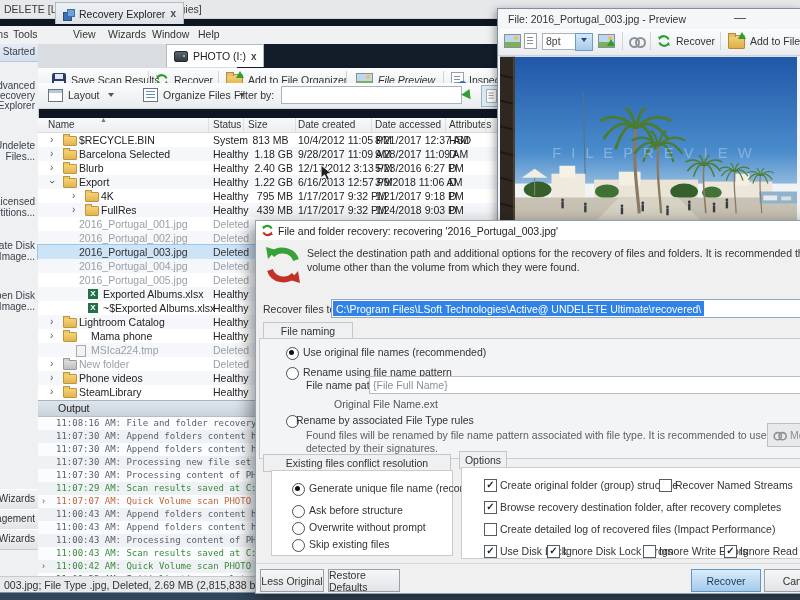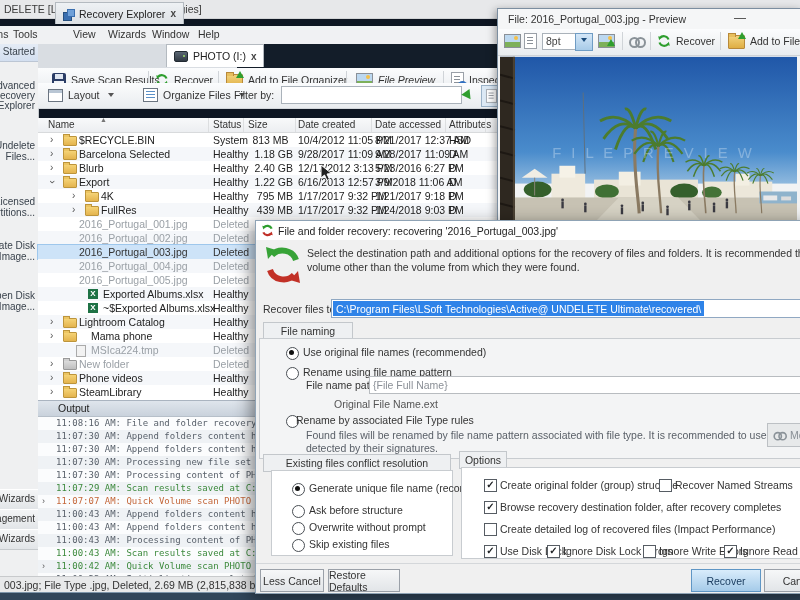--- a/index.html
+++ b/index.html
@@ -678,21 +678,21 @@
         <div class="cb" style="left: 291px; top: 324px;">✓</div>
         <div class="dlg-text" style="left: 307px; top: 324px;">Ignore Disk Lock Errors</div>
         <div class="cb" style="left: 387px; top: 324px;"></div>
         <div class="dlg-text" style="left: 403px; top: 324px;">Ignore Write Errors</div>
         <div class="cb" style="left: 468px; top: 324px;">✓</div>
         <div class="dlg-text" style="left: 484px; top: 324px;">Ignore Read Errors</div>
       </div>
 
     <div class="abs" style="left:0;top:342px;width:560px;height:1px;background:#d4d7da;"></div>
     <div class="btn" style="left:4px;top:348px;width:62px;height:21px;">
-        <span>Less Cancel</span>
+        <span>Less Original</span>
       </div>
     <div class="btn" style="left:72px;top:348px;width:70px;height:21px;">
         <span>Restore Defaults</span>
       </div>
     <div class="btn primary" style="left:435px;top:348px;width:68px;height:21px;">
         <span>Recover</span>
       </div>
     <div class="btn" style="left:508px;top:348px;width:68px;height:21px;">
         <span>Cancel</span>
       </div>

